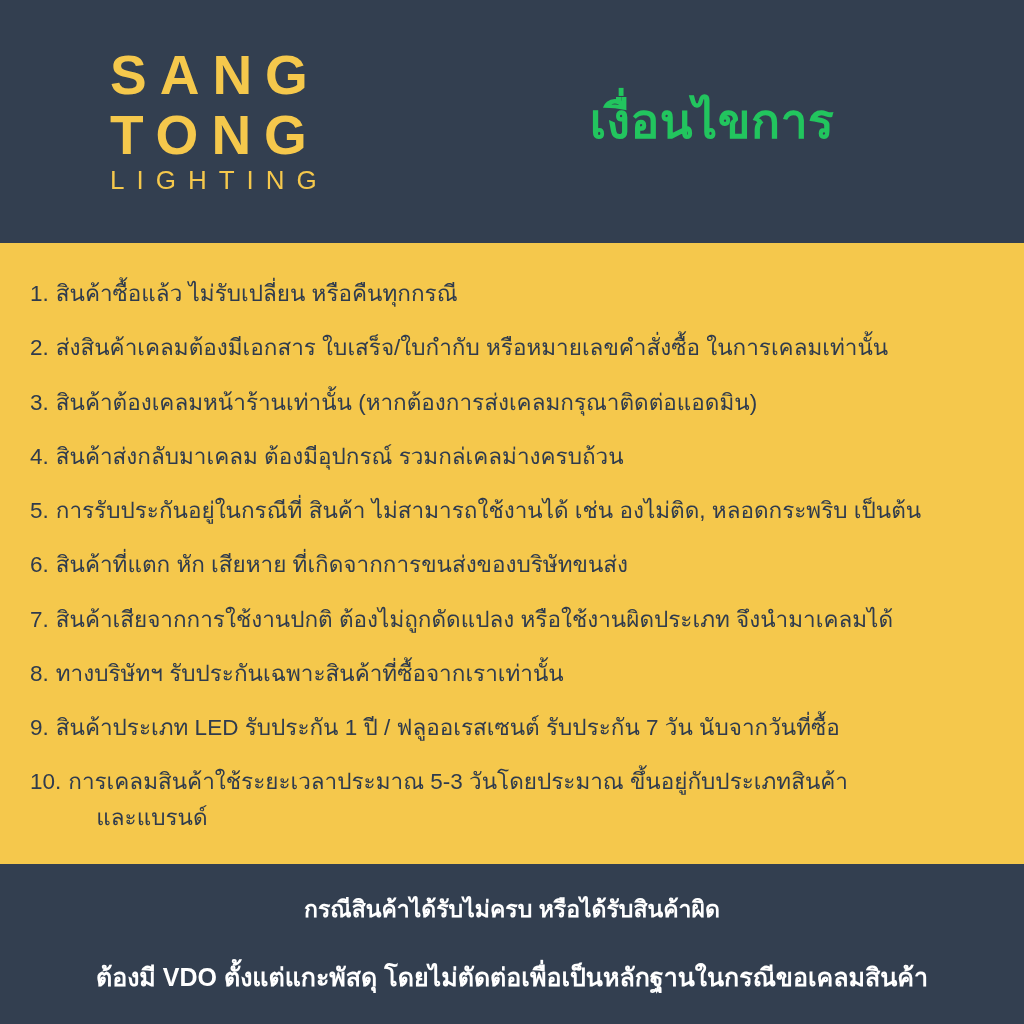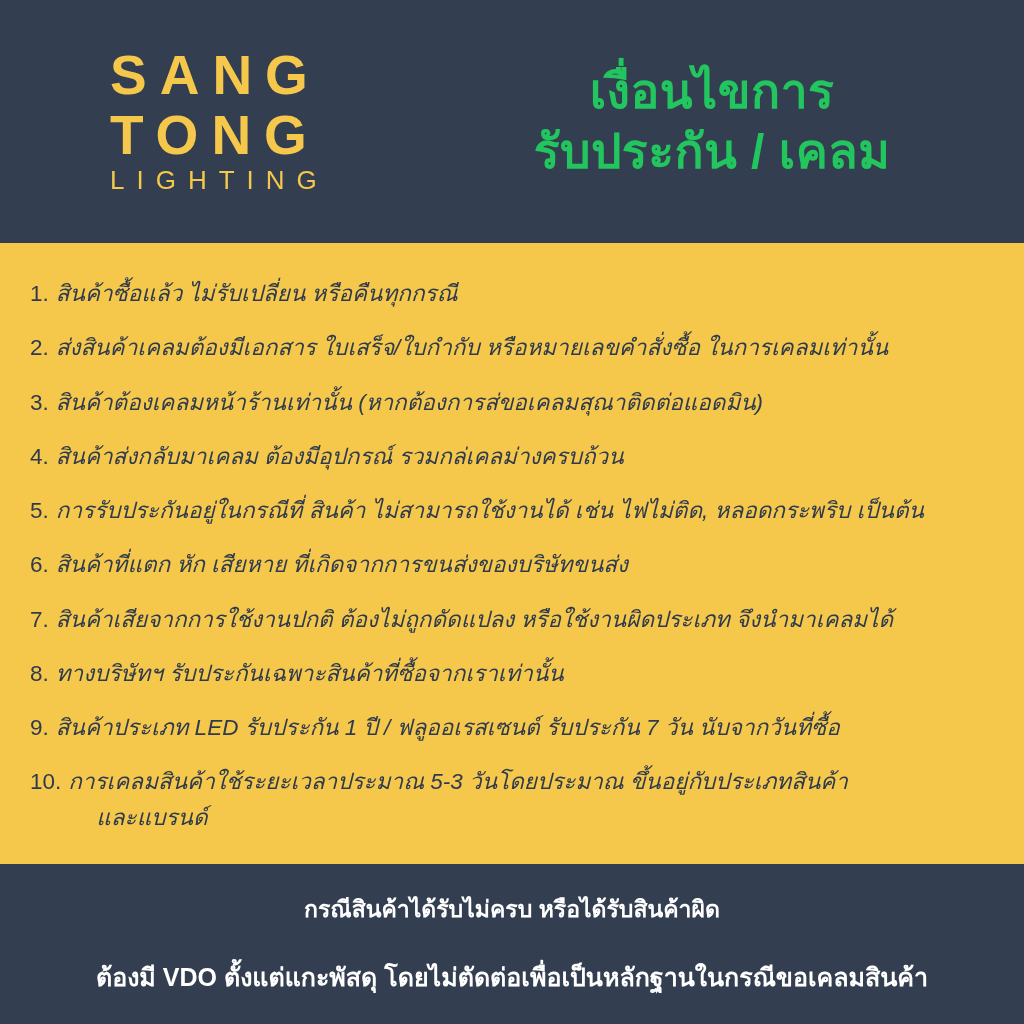--- a/index.html
+++ b/index.html
@@ -85,21 +85,20 @@
     display: flex;
     align-items: flex-start;
   }
   .item .num {
     flex: 0 0 auto;
     padding-right: 7px;
     white-space: nowrap;
   }
   .item .txt {
     flex: 1 1 auto;
-    font-style: italic;
   }
   .item .txt .cont {
     display: block;
     padding-left: 28px;
     margin-top: 6px;
   }
 
   
   .footer {
     flex: 0 0 auto;
@@ -131,49 +130,48 @@
 <div class="poster">
 
   <div class="header">
     <div class="logo-block">
       <div class="logo-line1">SANG</div>
       <div class="logo-line2">TONG</div>
       <div class="logo-line3">LIGHTING</div>
     </div>
     <div class="header-title">
       <div class="t1">เงื่อนไขการ</div>
-      <div class="t2">รับประกัน / เคลม</div>
     </div>
   </div>
 
   <div class="content">
 
     <div class="item">
       <span class="num">1.</span>
       <span class="txt">สินค้าซื้อแล้ว ไม่รับเปลี่ยน หรือคืนทุกกรณี</span>
     </div>
 
     <div class="item">
       <span class="num">2.</span>
       <span class="txt">ส่งสินค้าเคลมต้องมีเอกสาร  ใบเสร็จ/ใบกำกับ หรือหมายเลขคำสั่งซื้อ ในการเคลมเท่านั้น</span>
     </div>
 
     <div class="item">
       <span class="num">3.</span>
-      <span class="txt">สินค้าต้องเคลมหน้าร้านเท่านั้น (หากต้องการส่ขอเคลมสุณาติดต่อแอดมิน)</span>
+      <span class="txt">สินค้าต้องเคลมหน้าร้านเท่านั้น (หากต้องการส่งเคลมกรุณาติดต่อแอดมิน)</span>
     </div>
 
     <div class="item">
       <span class="num">4.</span>
       <span class="txt">สินค้าส่งกลับมาเคลม ต้องมีอุปกรณ์ รวมกล่เคลม่างครบถ้วน</span>
     </div>
 
     <div class="item">
       <span class="num">5.</span>
-      <span class="txt">การรับประกันอยู่ในกรณีที่ สินค้า ไม่สามารถใช้งานได้ เช่น ไฟไม่ติด, หลอดกระพริบ เป็นต้น</span>
+      <span class="txt">การรับประกันอยู่ในกรณีที่ สินค้า ไม่สามารถใช้งานได้ เช่น องไม่ติด, หลอดกระพริบ เป็นต้น</span>
     </div>
 
     <div class="item">
       <span class="num">6.</span>
       <span class="txt">สินค้าที่แตก หัก เสียหาย ที่เกิดจากการขนส่งของบริษัทขนส่ง</span>
     </div>
 
     <div class="item">
       <span class="num">7.</span>
       <span class="txt"> สินค้าเสียจากการใช้งานปกติ ต้องไม่ถูกดัดแปลง หรือใช้งานผิดประเภท จึงนำมาเคลมได้</span>

